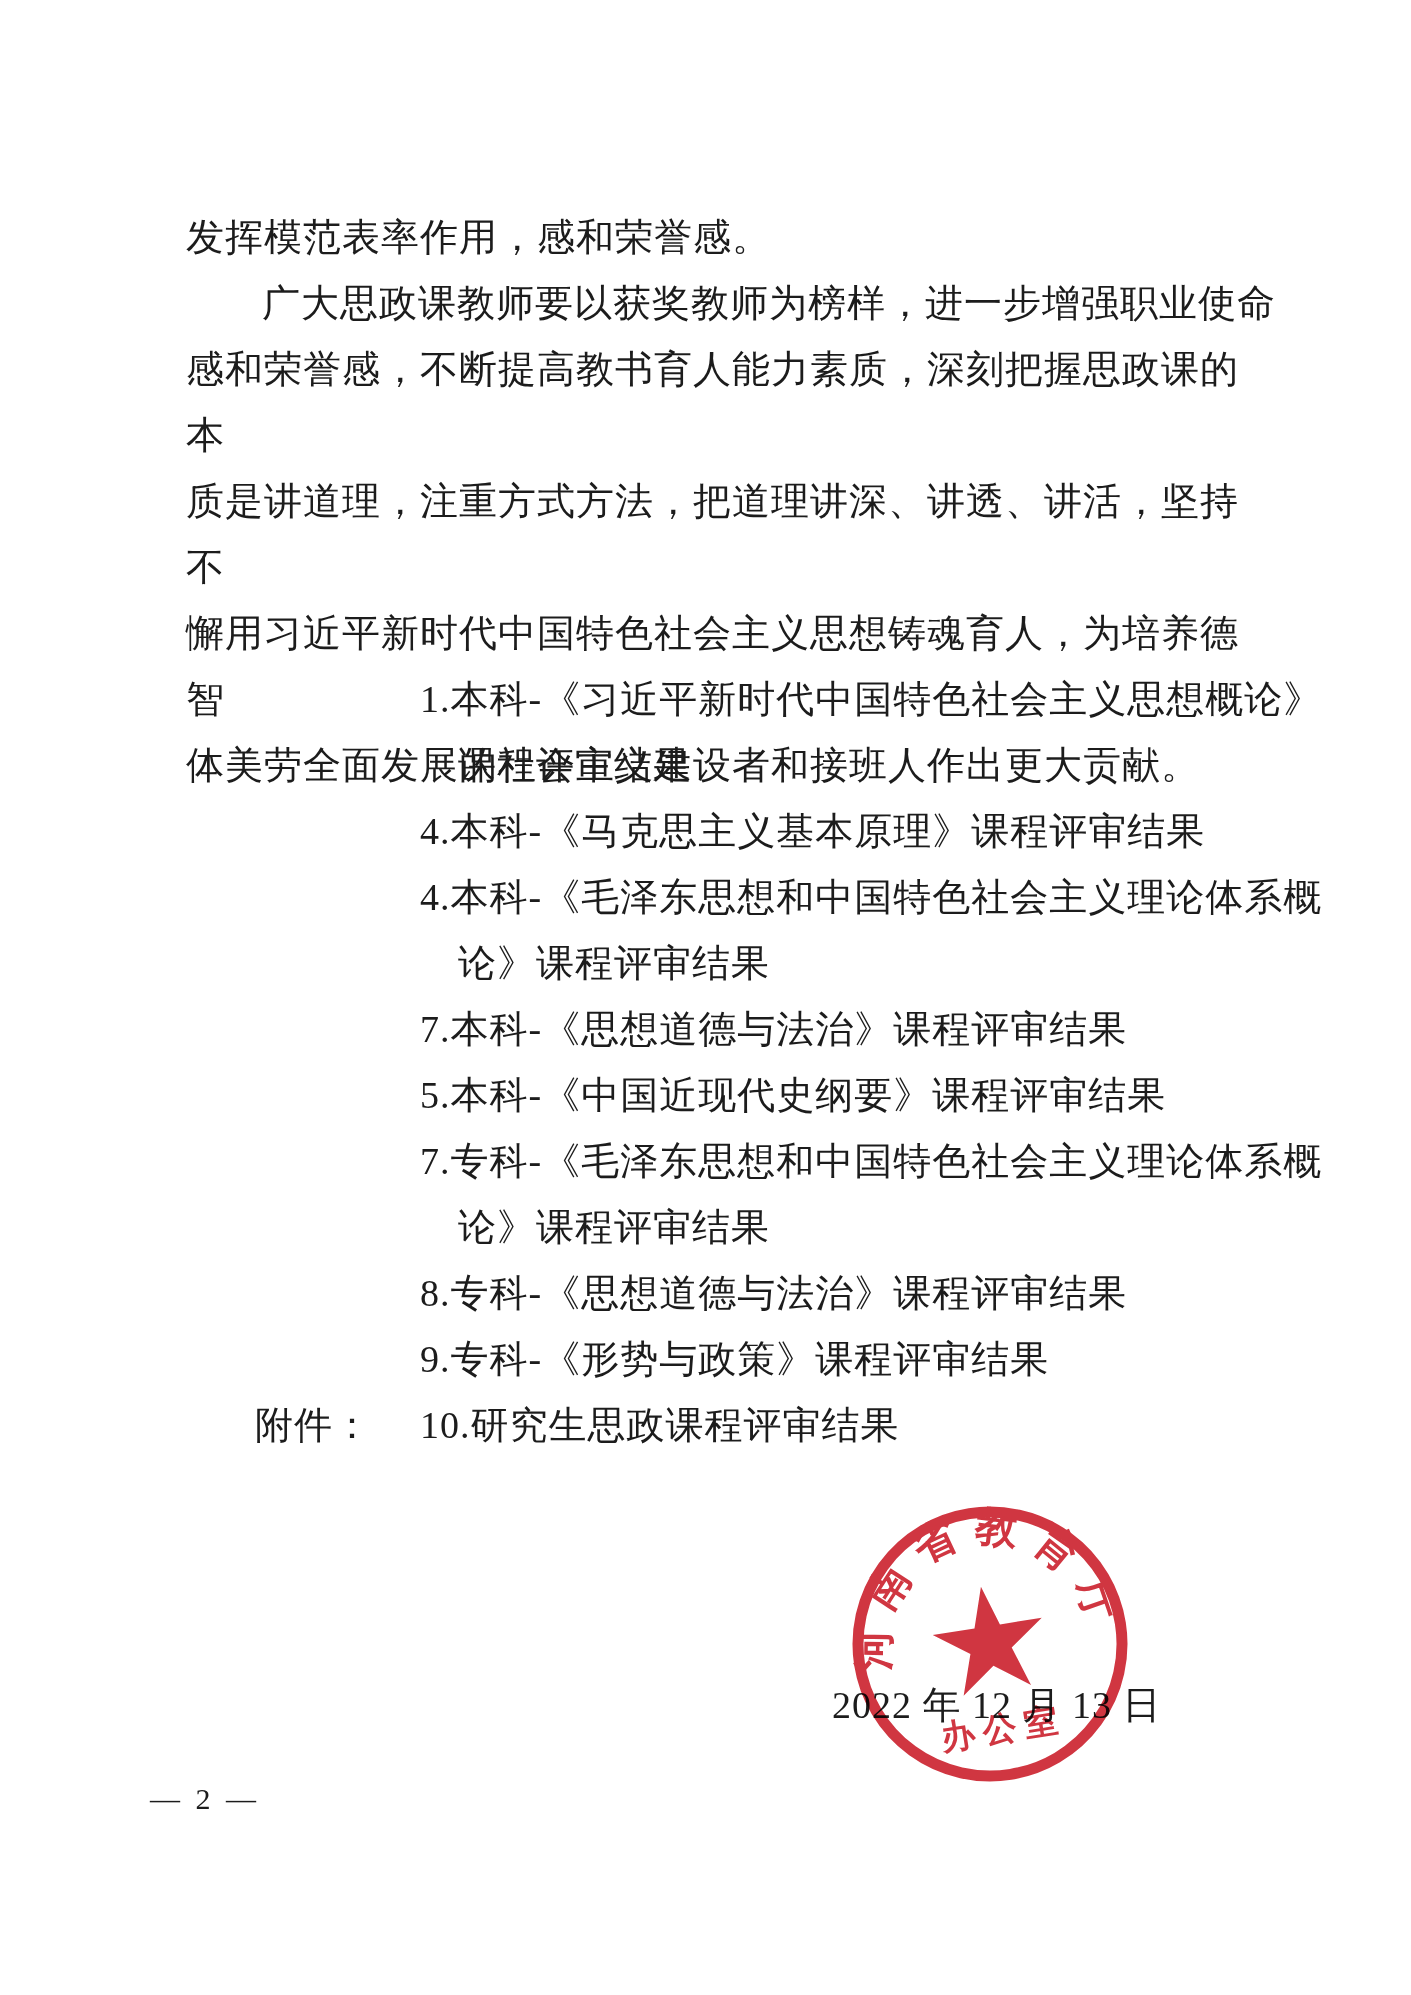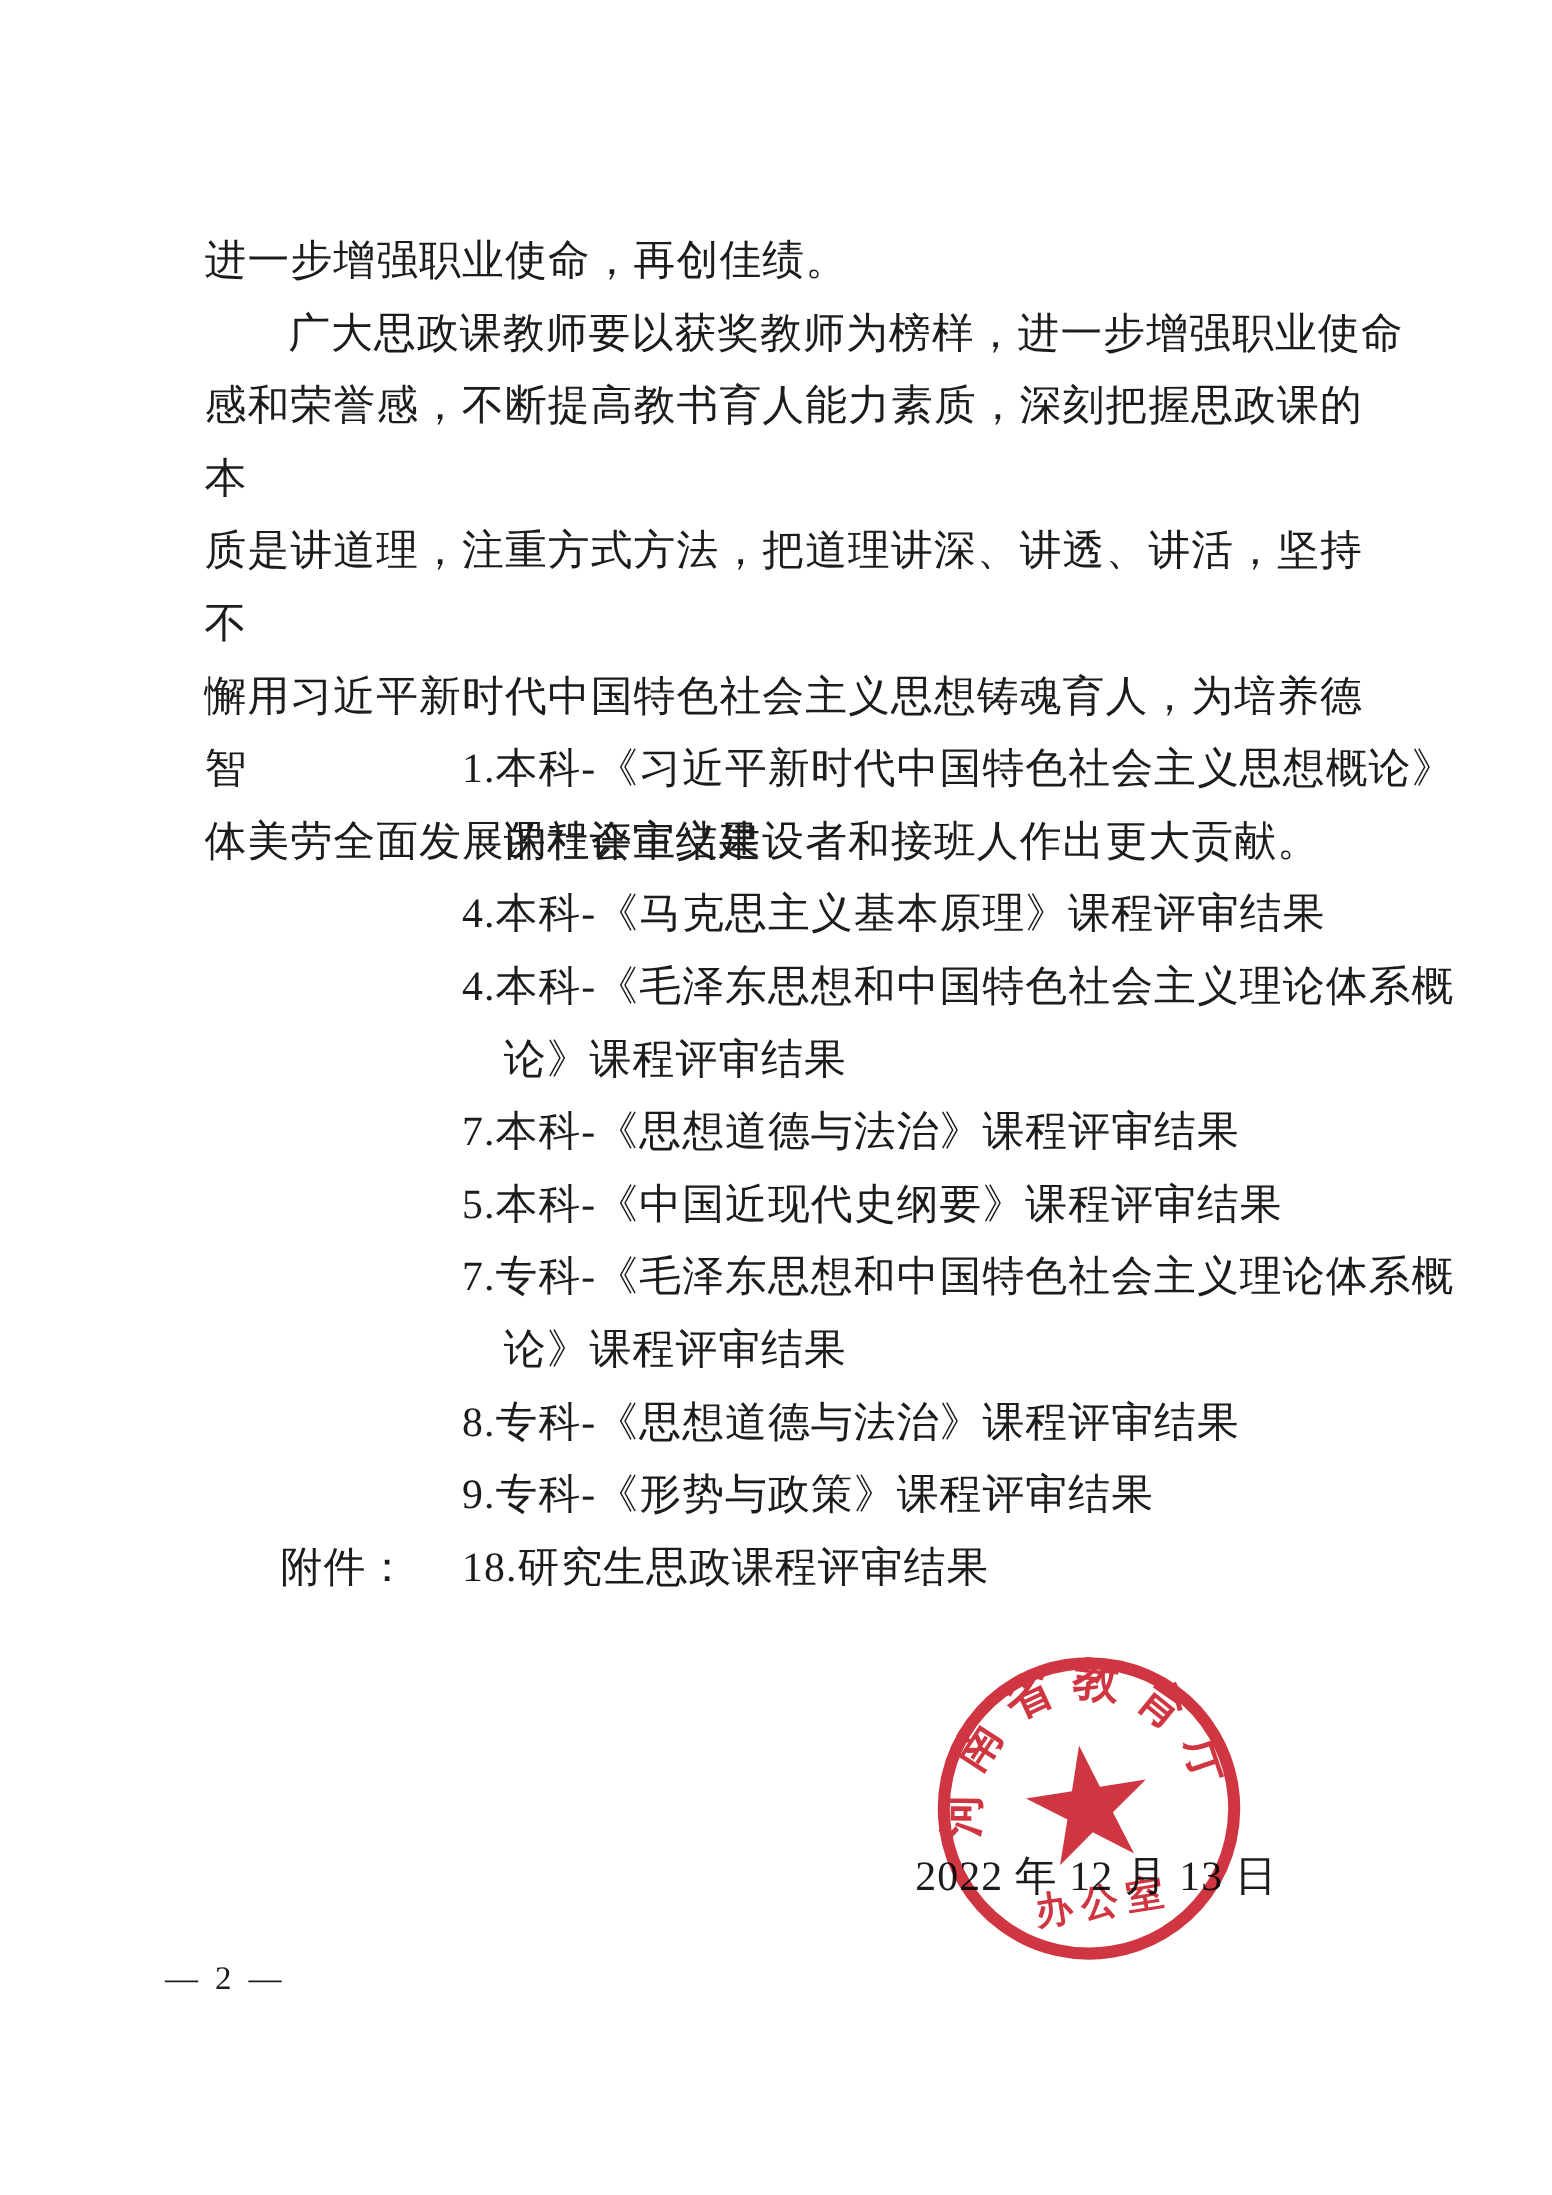--- a/index.html
+++ b/index.html
@@ -86,21 +86,21 @@
     letter-spacing: 4px;
     white-space: nowrap;
   }
 </style>
 </head>
 <body>
 
 <div class="page">
 
   <main class="body-text">
-    <p class="para">进一步增强职业使命，再创佳绩。</p>
+    <p class="para">发挥模范表率作用，感和荣誉感。</p>
     <p class="para indent">广大思政课教师要以获奖教师为榜样，进一步增强职业使命
 感和荣誉感，不断提高教书育人能力素质，深刻把握思政课的本
 质是讲道理，注重方式方法，把道理讲深、讲透、讲活，坚持不
 懈用习近平新时代中国特色社会主义思想铸魂育人，为培养德智
 体美劳全面发展的社会主义建设者和接班人作出更大贡献。</p>
   </main>
 
   <section class="attachment">
     <span class="att-label">附件：</span>
     <div class="att-items">
@@ -108,21 +108,21 @@
 课程评审结果</div>
       <div class="att-item">4.本科-《马克思主义基本原理》课程评审结果</div>
       <div class="att-item">4.本科-《毛泽东思想和中国特色社会主义理论体系概
 论》课程评审结果</div>
       <div class="att-item">7.本科-《思想道德与法治》课程评审结果</div>
       <div class="att-item">5.本科-《中国近现代史纲要》课程评审结果</div>
       <div class="att-item">7.专科-《毛泽东思想和中国特色社会主义理论体系概
 论》课程评审结果</div>
       <div class="att-item">8.专科-《思想道德与法治》课程评审结果</div>
       <div class="att-item">9.专科-《形势与政策》课程评审结果</div>
-      <div class="att-item">18.研究生思政课程评审结果</div>
+      <div class="att-item">10.研究生思政课程评审结果</div>
     </div>
   </section>
 
   <div class="date-line">2022 年 12 月 13 日</div>
 
   <svg class="seal" viewBox="0 0 300 300" xmlns="http://www.w3.org/2000/svg" aria-hidden="true">
     <defs>
       <path id="sealArc" d="M 51.5 176.4 A 102 102 0 1 1 248.5 176.4" fill="none"></path>
     </defs>
     <circle cx="150" cy="150" r="132" fill="none" stroke-width="11" stroke="#cc2531"></circle>

